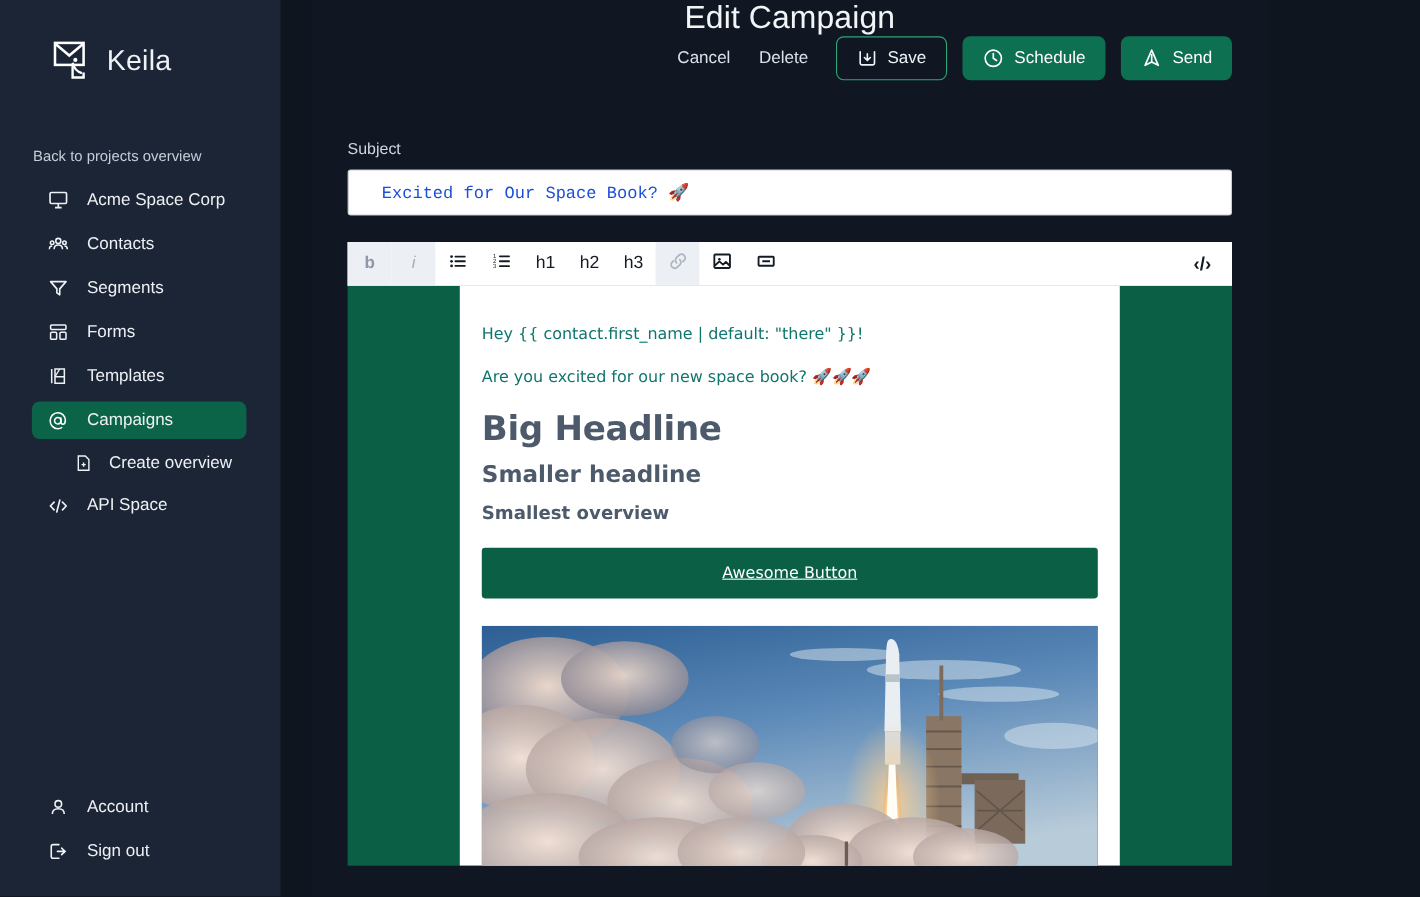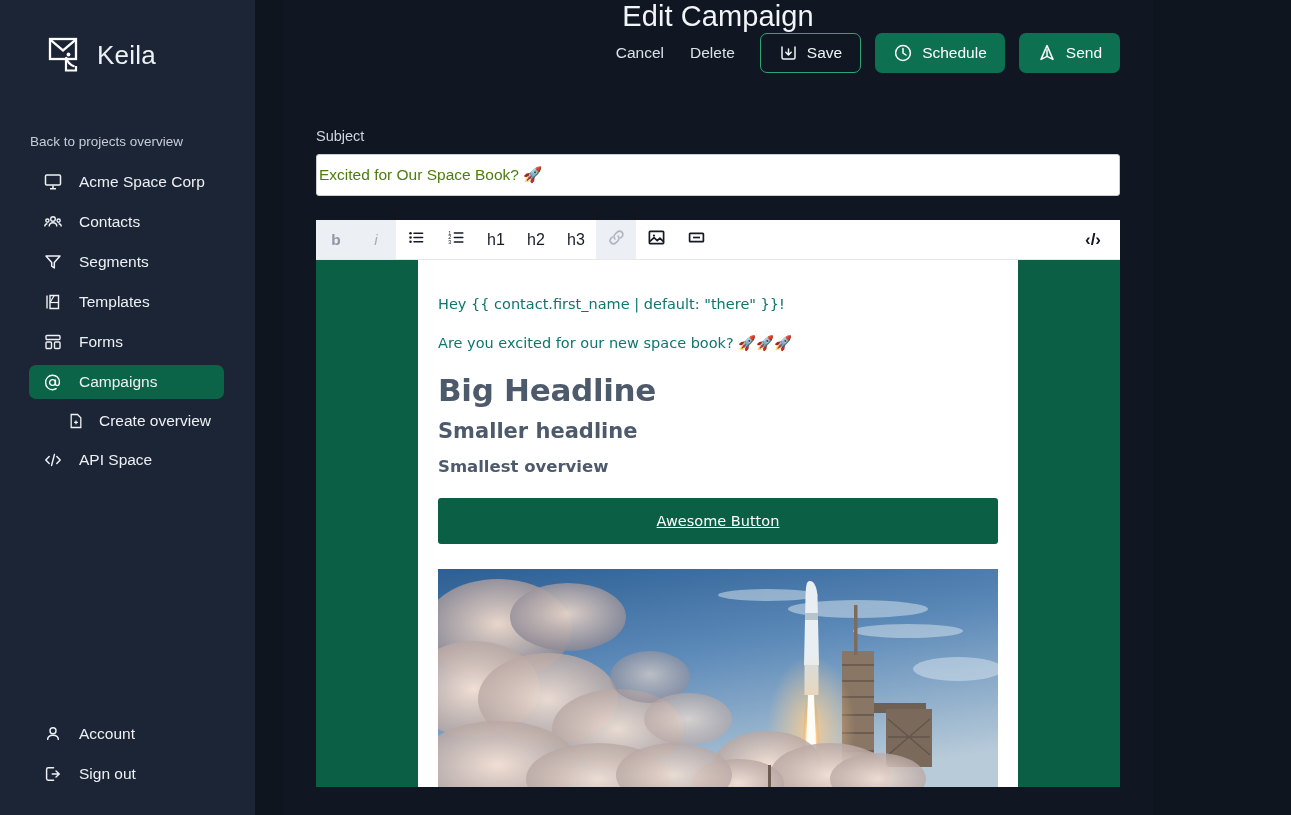--- a/index.html
+++ b/index.html
@@ -104,23 +104,23 @@
 
   
   .subject-wrap { padding: 0 33px; }
   .subject-label {
     color: #cfd6e0; font-size: 14.5px; margin-bottom: 10px;
   }
   .subject-input {
     width: 100%; height: 42px;
     background: #ffffff; border: 1px solid #c9ced6;
     border-radius: 3px;
-    font-size: 15.5px; color: #4d7c0f;
-    padding: 0 2px;
-    font-family: Liberation Sans, sans-serif;
+    font-size: 15.5px; color: #1d4ed8;
+    padding: 0 30px;
+    font-family: Liberation Mono, monospace;
     outline: none;
   }
 
   
   .editor { margin: 24px 33px 0 33px; }
   .toolbar {
     height: 40px; background: #ffffff;
     display: flex; align-items: stretch;
     border-bottom: 1px solid #e6e8eb;
   }
@@ -240,38 +240,38 @@
           <svg width="18" height="18" viewBox="0 0 18 18" fill="none" stroke="#eef1f5" stroke-width="1.5" stroke-linejoin="round">
             <path d="M2 3 H16 L10.3 9.6 V15 L7.7 13.2 V9.6 Z"></path>
           </svg>
         </span>
         <span>Segments</span>
       </a>
 
       <a class="nav-item">
         <span class="ico">
           <svg width="18" height="18" viewBox="0 0 18 18" fill="none" stroke="#eef1f5" stroke-width="1.4">
+            <rect x="2" y="2.5" width="14" height="4" rx="1"></rect>
+            <rect x="2" y="9" width="5.5" height="6.5" rx="1"></rect>
+            <rect x="10.5" y="9" width="5.5" height="6.5" rx="1"></rect>
+          </svg>
+        </span>
+        <span>Forms</span>
+      </a>
+
+      <a class="nav-item">
+        <span class="ico">
+          <svg width="18" height="18" viewBox="0 0 18 18" fill="none" stroke="#eef1f5" stroke-width="1.4">
             <path d="M3 2.5 V15.5"></path>
             <path d="M6 2.5 H14.5 V15.5 H6 Z"></path>
             <path d="M6 9.5 L14.5 9.5" stroke-width="1.2"></path>
             <path d="M6 9.5 L10.2 2.6" stroke-width="1.2"></path>
           </svg>
         </span>
         <span>Templates</span>
-      </a>
-
-      <a class="nav-item">
-        <span class="ico">
-          <svg width="18" height="18" viewBox="0 0 18 18" fill="none" stroke="#eef1f5" stroke-width="1.4">
-            <rect x="2" y="2.5" width="14" height="4" rx="1"></rect>
-            <rect x="2" y="9" width="5.5" height="6.5" rx="1"></rect>
-            <rect x="10.5" y="9" width="5.5" height="6.5" rx="1"></rect>
-          </svg>
-        </span>
-        <span>Forms</span>
       </a>
 
       <a class="nav-item active">
         <span class="ico">
           <svg width="19" height="19" viewBox="0 0 19 19" fill="none" stroke="#ffffff" stroke-width="1.4">
             <circle cx="9.5" cy="9.5" r="2.9"></circle>
             <path d="M12.4 6.6 V10.6 C12.4 12 13.3 12.6 14.2 12.6 C15.5 12.6 16.4 11.5 16.4 9.3 C16.4 4.8 13.3 2.3 9.5 2.3 C5.6 2.3 2.6 5.4 2.6 9.5 C2.6 13.6 5.6 16.7 9.5 16.7 C11.2 16.7 12.6 16.2 13.6 15.4"></path>
           </svg>
         </span>
         <span>Campaigns</span>

